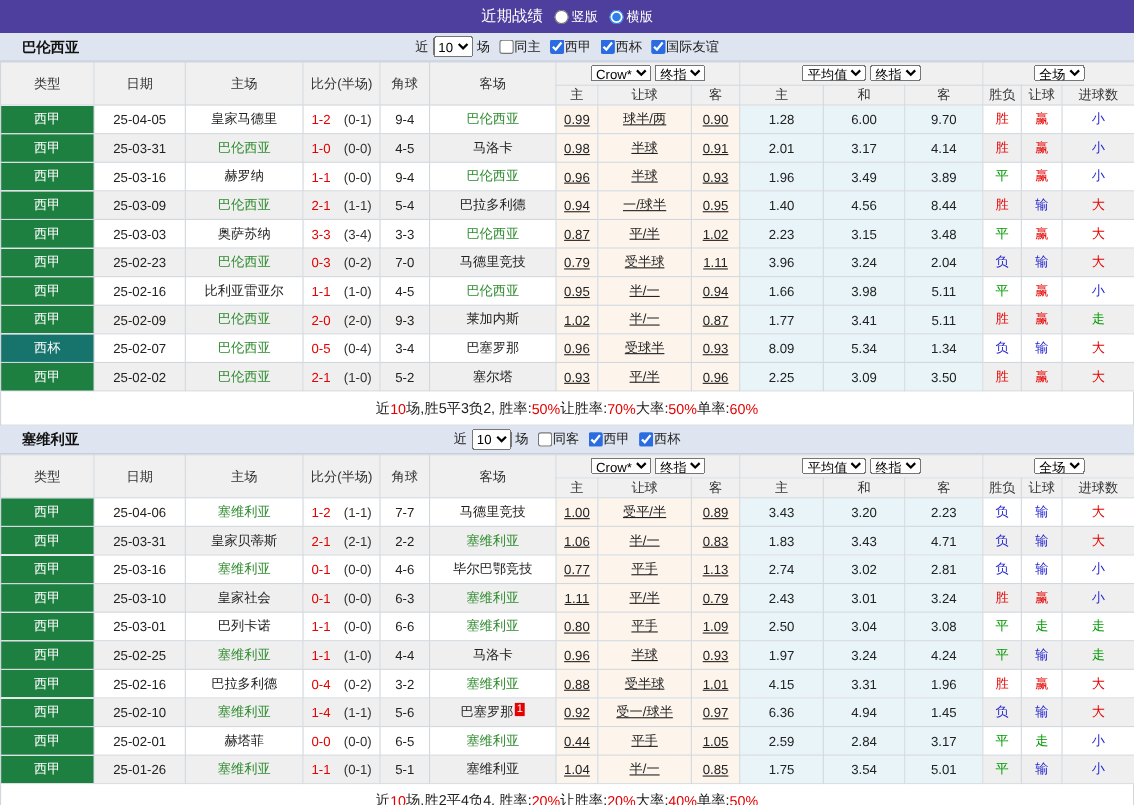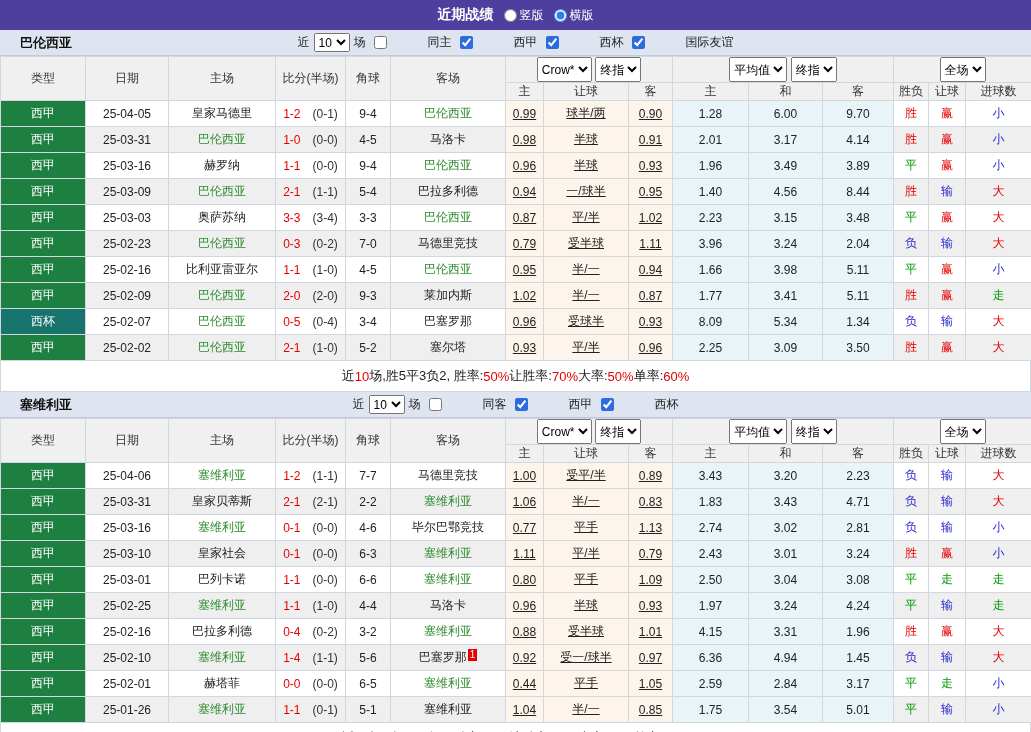--- a/index.html
+++ b/index.html
@@ -1,39 +1,39 @@
 <!DOCTYPE html>
 <html><head>
 <meta charset="utf-8">
 <style>
   * { box-sizing: border-box; margin: 0; padding: 0; }
   body { width: 1031px; background: #eef0f4; font-family: "Liberation Sans", "DejaVu Sans", sans-serif; font-size: 12px; color: #222; }
   .page { width: 1031px; background: #fff; }
 
   
   .topbar { height: 30px; background: #4e3f9e; display: flex; align-items: center; justify-content: center; gap: 10px; color: #fff; }
-  .topbar .title { font-size: 14px; font-weight: bold; }
+  .topbar .title { font-size: 14px; font-weight: normal; }
   .topbar label { display: inline-flex; align-items: center; gap: 3px; cursor: pointer; font-size: 12px; }
   .topbar input { accent-color: #2f7fe8; }
 
   
   .sec-header { position: relative; height: 26px; background: #dee4f0; border-bottom: 1px solid #c2cad8; display: flex; align-items: center; }
   .team-name { font-weight: bold; font-size: 13px; padding-left: 20px; color: #111; }
   .filters { position: absolute; left: 50%; transform: translateX(-50%); display: flex; align-items: center; gap: 2px; white-space: nowrap; }
   .filters select { font-size: 12px; height: 19px; margin: 0 2px; }
-  .filters label { display: inline-flex; align-items: center; cursor: pointer; gap: 40px; }
+  .filters label { display: inline-flex; align-items: center; cursor: pointer; }
   .filters input { accent-color: #2b6de0; margin: 0 1px 0 6px; }
 
   
   table { width: 1031px; border-collapse: collapse; table-layout: fixed; }
   th, td { border: 1px solid #d2d7dd; text-align: center; overflow: hidden; white-space: nowrap; }
   thead th { background: #f0f0f0; font-weight: normal; color: #333; font-size: 12px; }
   thead .selrow th { height: 21px; }
   thead .subrow th { height: 17px; }
-  thead select { font-size: 12px; height: 25px; }
+  thead select { font-size: 12px; height: 15px; }
   tbody td { height: 26px; background: #fff; }
   tbody tr:nth-child(even) td { background: #efefef; }
   td.type { color: #fff; }
   td.type.league { background: #1e8040 !important; }
   td.type.cup { background: #17746c !important; }
   td.team.sel { color: #2d8a2d; }
   td.score .ft { color: #e60000; }
   td.score .half { color: #333; margin-left: 12px; }
   td.odds { background: #fdf5ec !important; text-decoration: underline; }
   td.avg { background: #e8f4f8 !important; }

